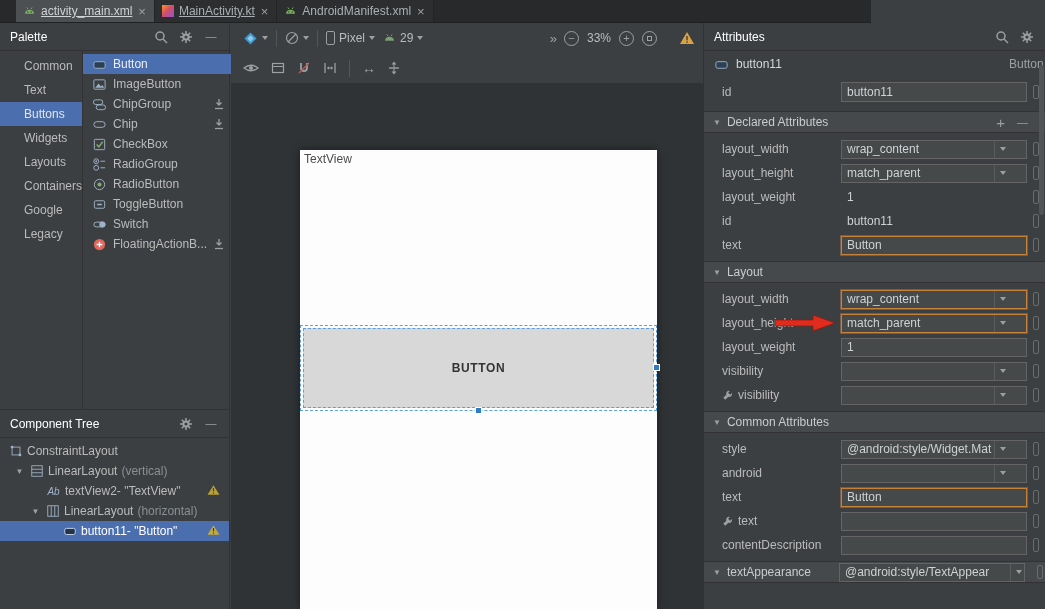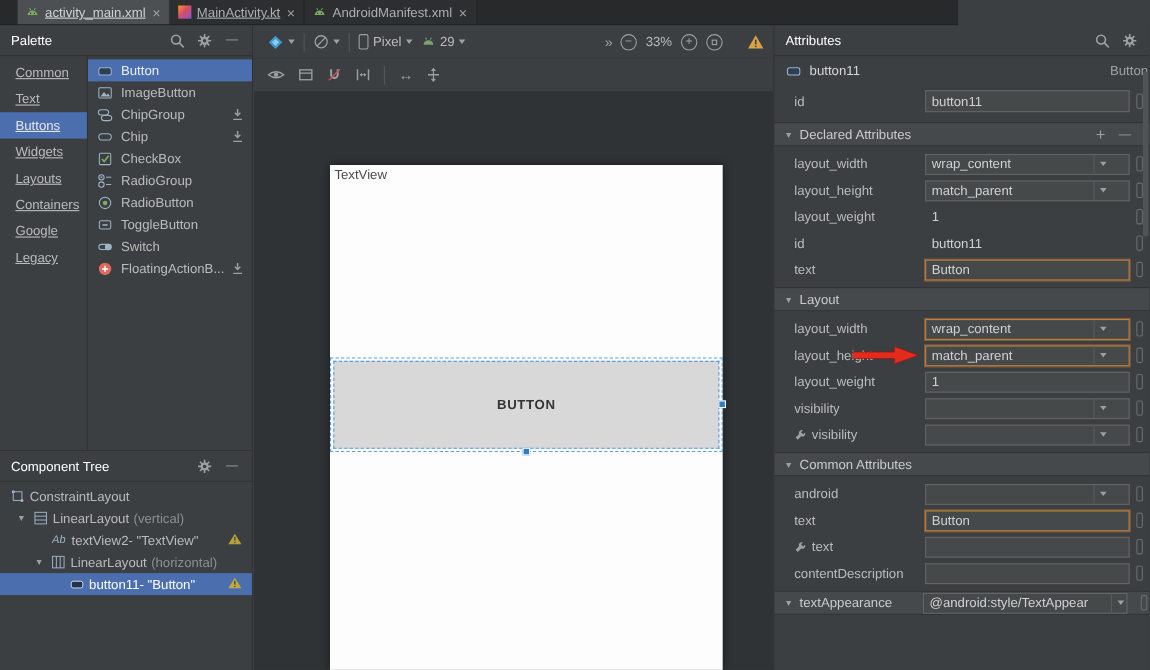--- a/index.html
+++ b/index.html
@@ -25,21 +25,21 @@
     border-bottom:1px solid #323232; }
   .ph-title { flex:1; color:#ffffff; white-space:nowrap; overflow:hidden; }
   .hicon { display:flex; align-items:center; justify-content:center; width:16px; height:16px; cursor:pointer; }
   .minus-glyph { color:#9da0a3; font-size:11px; line-height:1; }
 
   
   .palette { position:absolute; left:0; top:23px; width:230px; height:387px;
     border-right:1px solid #323232; border-bottom:1px solid #323232; background:#3c3f41; }
   .palette-body { display:flex; height:359px; }
   .cats { width:85px; border-right:1px solid #323232; padding-top:3px; }
-  .cat { height:24px; line-height:24px; padding-left:14px; cursor:pointer; color:#bbbbbb;text-decoration:underline; }
+  .cat { height:24px; line-height:24px; padding-left:24px; cursor:pointer; color:#bbbbbb; }
   .cat.sel { background:#4b6eaf; color:#e3e6ea; }
   .comps { flex:1; padding-top:3px; }
   .comp { height:20px; display:flex; align-items:center; gap:6px; padding:0 7px 0 8px; cursor:pointer; }
   .comp.sel { background:#4b6eaf; color:#eaeef2; }
   .comp .ci { width:16px; flex:none; display:flex; justify-content:center; }
   .comp .dl { margin-left:auto; display:flex; }
 
   
   .ctree { position:absolute; left:0; top:410px; width:230px; height:199px;
     border-right:1px solid #323232; background:#3c3f41; }
@@ -618,20 +618,30 @@
           </span>
         </div>
       <span class="flagbox"></span>
     </div>
 
     <div class="section-h">
       <span class="sec-caret">▼</span>
       <span class="sec-title">Common Attributes</span>
     </div>
     <div class="attr-row">
+      <span class="attr-label">style</span>
+      <div class="field combo">
+          <span>@android:style/Widget.Mat</span>
+          <span class="combo-btn">
+            <span class="caret"></span>
+          </span>
+        </div>
+      <span class="flagbox"></span>
+    </div>
+    <div class="attr-row">
       <span class="attr-label">android</span>
       <div class="field combo">
           <span></span>
           <span class="combo-btn">
             <span class="caret"></span>
           </span>
         </div>
       <span class="flagbox"></span>
     </div>
     <div class="attr-row">

